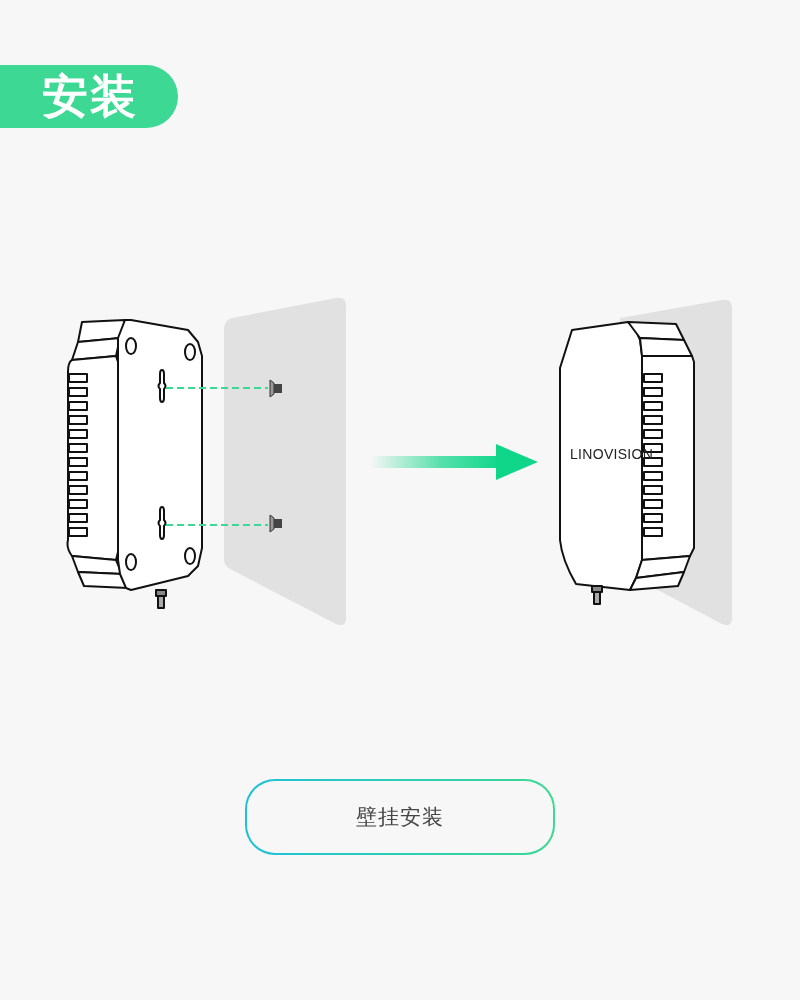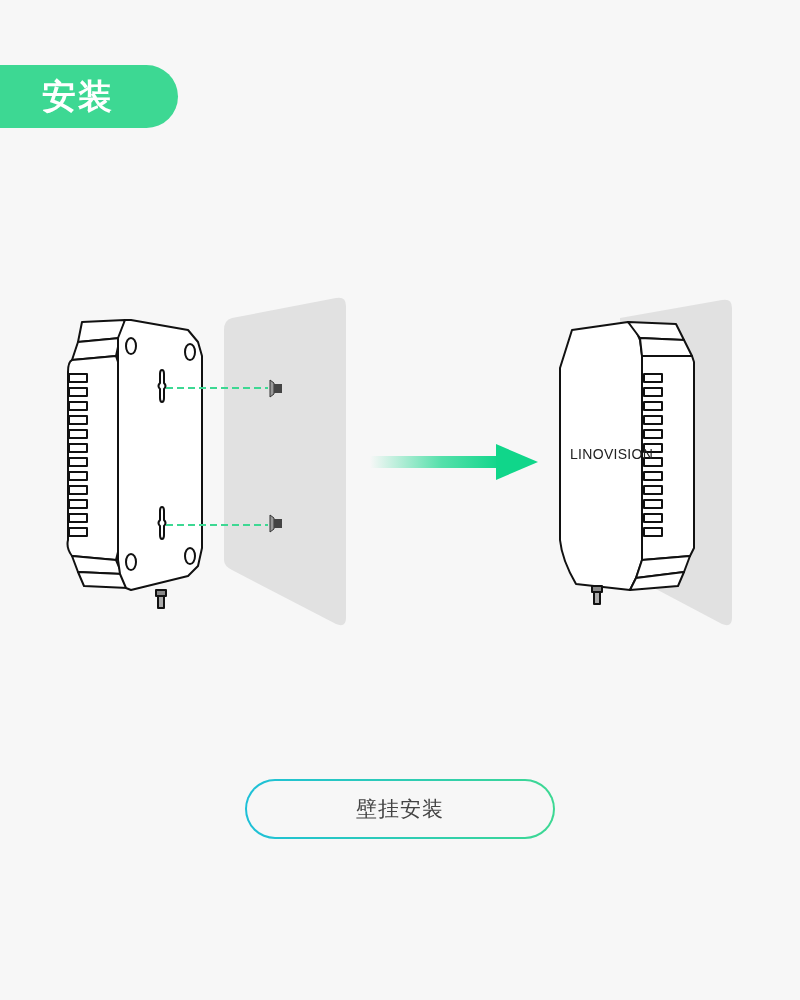--- a/index.html
+++ b/index.html
@@ -6,25 +6,25 @@
   body {
     width:800px; height:1000px; background:#f7f7f7; position:relative; overflow:hidden;
     font-family:"DejaVu Sans", "Liberation Sans", sans-serif;
   }
   .section-tag {
     position:absolute; left:0; top:65px; width:178px; height:63px;
     background:#3dd893; border-radius:0 32px 32px 0;
     display:flex; align-items:center; justify-content:flex-start; padding-left:42px; box-sizing:border-box;
   }
   .section-tag span {
-    color:#fff; font-size:34px; font-weight:bold; letter-spacing:2px;
+    color:#fff; font-size:46px; font-weight:bold; letter-spacing:2px;
   }
   .illus { position:absolute; left:0; top:0; width:800px; height:1000px; }
   .caption-pill {
-    position:absolute; left:245px; top:779px; width:310px; height:60px; box-sizing:border-box;
+    position:absolute; left:245px; top:779px; width:310px; height:76px; box-sizing:border-box;
     border-radius:30px; padding:2px;
     background:linear-gradient(90deg,#1ec0d8,#3dd893);
   }
   .caption-inner {
     width:100%; height:100%; border-radius:28px; background:#f7f7f7;
     display:flex; align-items:center; justify-content:center;
   }
   .caption-inner span { color:#444; font-size:21px; letter-spacing:1px; }
 </style>
 </head>

